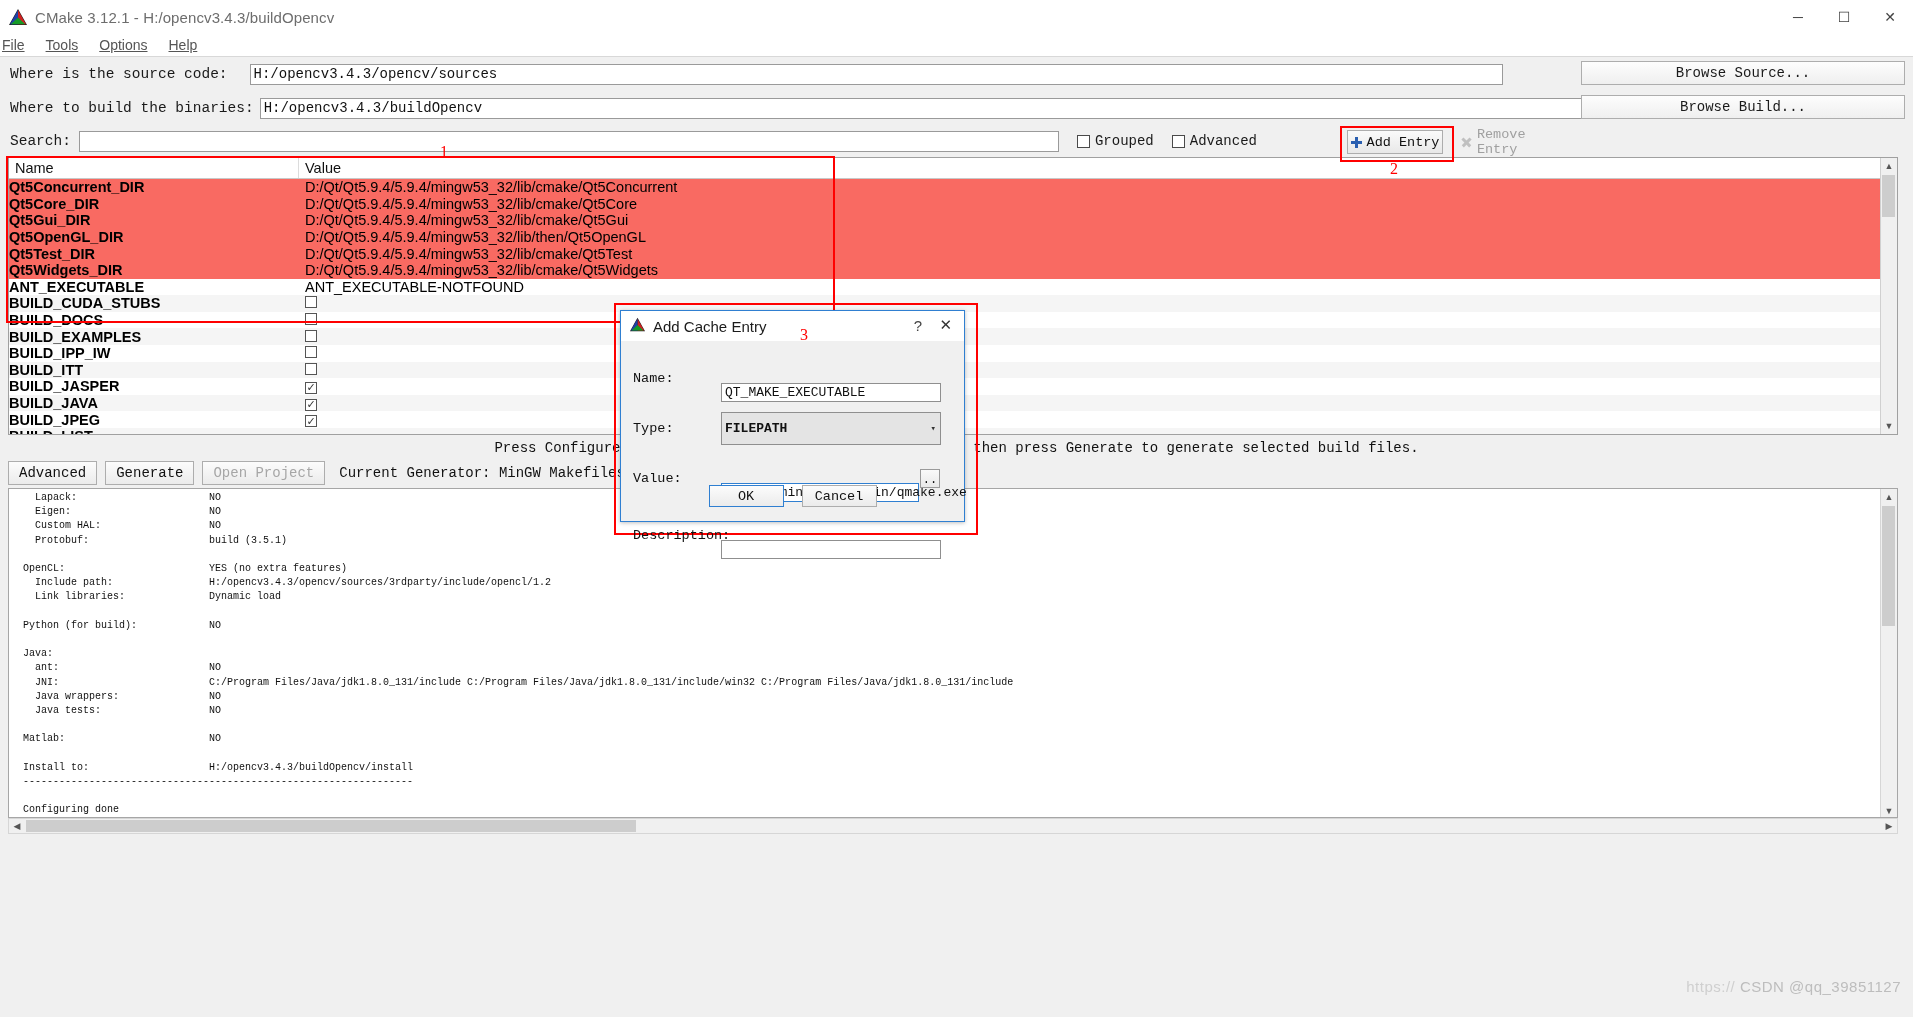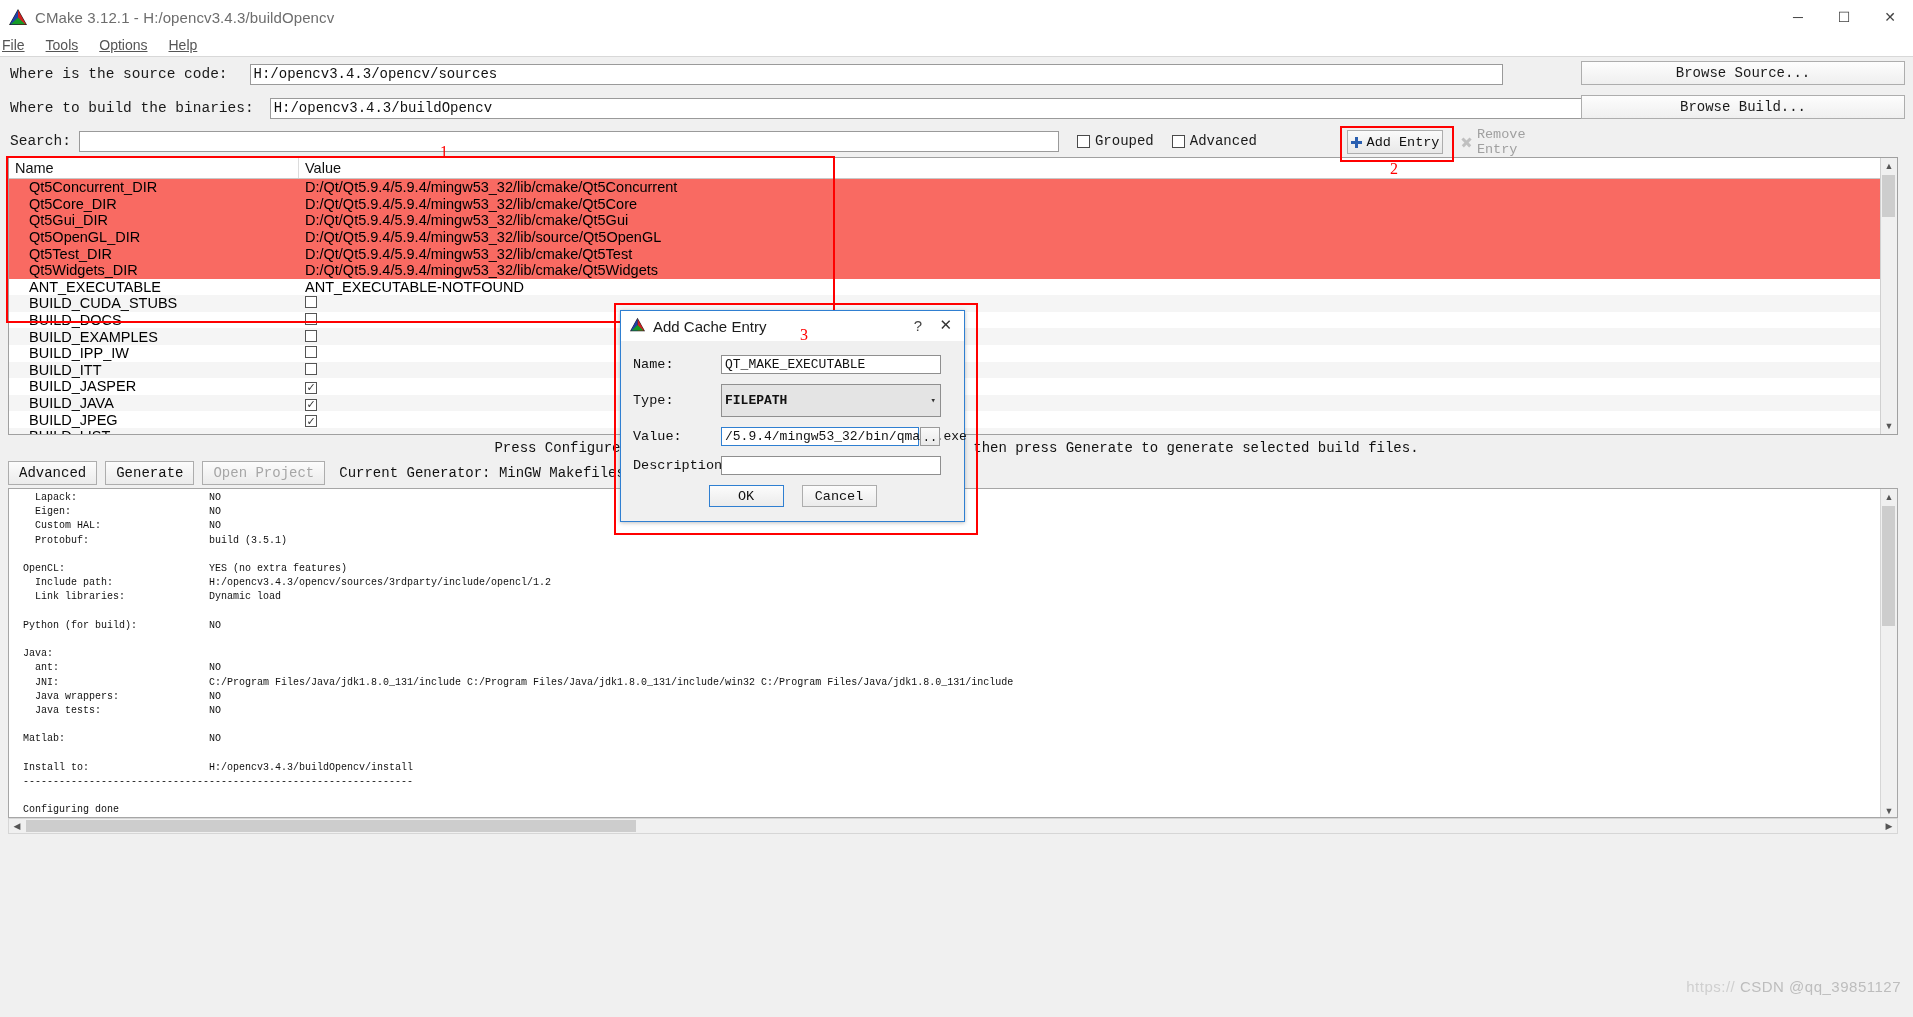--- a/index.html
+++ b/index.html
@@ -174,21 +174,21 @@
   }
   .th-name { width: 290px; border-right: 1px solid #dcdcdc; }
   .th-value { flex: 1; }
   .trow {
     display: flex; height: 16.6px; align-items: center;
     font-family: "Liberation Sans", sans-serif;
     font-size: 14.5px; color: #000;
   }
   .trow.alt { background: #f5f5f5; }
   .trow.hl { background: #f96a62; }
-  .td-name { width: 290px; padding-left: 20px; box-sizing: border-box; white-space: nowrap; }
+  .td-name { width: 290px; padding-left: 0; box-sizing: border-box; white-space: nowrap; font-weight: bold; }
   .td-value { flex: 1; padding-left: 6px; box-sizing: border-box; white-space: nowrap; }
   .cellbox {
     width: 12px; height: 12px; border: 1px solid #555; background: #fff;
     display: inline-flex; align-items: center; justify-content: center;
     box-sizing: border-box;
     font-size: 11px; color: #333; line-height: 1;
   }
   .vscroll {
     position: absolute; right: 0; top: 0; width: 16px; height: 100%;
     background: #f0f0f0; border-left: 1px solid #d0d0d0;
@@ -295,21 +295,21 @@
   .frow { display: flex; align-items: center; margin-bottom: 10px; }
   .flabel {
     width: 88px;
     font-family: "Liberation Mono", monospace;
     font-size: 13.5px; color: #111;
   }
   .finput {
     width: 220px; height: 19px;
     border: 1px solid #8f8f8f; background: #fff;
     font-family: "Liberation Mono", monospace; font-size: 13px; color: #111;
-    display: flex; align-items: center; padding: 0 3px; box-sizing: border-box;
+    display: flex; align-items: center; padding: 0 3px; box-sizing: border-box; margin-top: 28px;
   }
   .finput.focus { border: 1px solid #2f7fd1; }
   .fcombo {
     width: 220px; height: 33px;
     border: 1px solid #8f8f8f; background: #e4e4e4;
     font-family: "Liberation Mono", monospace; font-size: 13px; color: #111;
     display: flex; align-items: center; padding: 0 3px; box-sizing: border-box;
     position: relative;
     font-weight: bold;
   }
@@ -379,21 +379,21 @@
     <div class="path-input" style="width:1253px; margin-left:22px;">
       <span>H:/opencv3.4.3/opencv/sources</span>
     </div>
   </div>
   <div class="side-btn" style="left:1581px; top:61px; width:324px;">
     <span>Browse Source...</span>
   </div>
 
   <div class="row-bin">
     <span class="path-label">Where to build the binaries:</span>
-    <div class="path-input" style="width:1513px; margin-left:16px;">
+    <div class="path-input" style="width:1513px; margin-left:6px;">
       <span>H:/opencv3.4.3/buildOpencv</span>
       <span class="combo-arrow">▾</span>
     </div>
   </div>
   <div class="side-btn" style="left:1581px; top:95px; width:324px;">
     <span>Browse Build...</span>
   </div>
 
   <div class="searchrow">
     <span class="search-label">Search:</span>
@@ -430,21 +430,21 @@
         <div class="trow hl">
           <div class="td-name">Qt5Core_DIR</div>
           <div class="td-value">D:/Qt/Qt5.9.4/5.9.4/mingw53_32/lib/cmake/Qt5Core</div>
         </div>
         <div class="trow hl">
           <div class="td-name">Qt5Gui_DIR</div>
           <div class="td-value">D:/Qt/Qt5.9.4/5.9.4/mingw53_32/lib/cmake/Qt5Gui</div>
         </div>
         <div class="trow hl">
           <div class="td-name">Qt5OpenGL_DIR</div>
-          <div class="td-value">D:/Qt/Qt5.9.4/5.9.4/mingw53_32/lib/source/Qt5OpenGL</div>
+          <div class="td-value">D:/Qt/Qt5.9.4/5.9.4/mingw53_32/lib/then/Qt5OpenGL</div>
         </div>
         <div class="trow hl">
           <div class="td-name">Qt5Test_DIR</div>
           <div class="td-value">D:/Qt/Qt5.9.4/5.9.4/mingw53_32/lib/cmake/Qt5Test</div>
         </div>
         <div class="trow hl">
           <div class="td-name">Qt5Widgets_DIR</div>
           <div class="td-value">D:/Qt/Qt5.9.4/5.9.4/mingw53_32/lib/cmake/Qt5Widgets</div>
         </div>
         <div class="trow">

